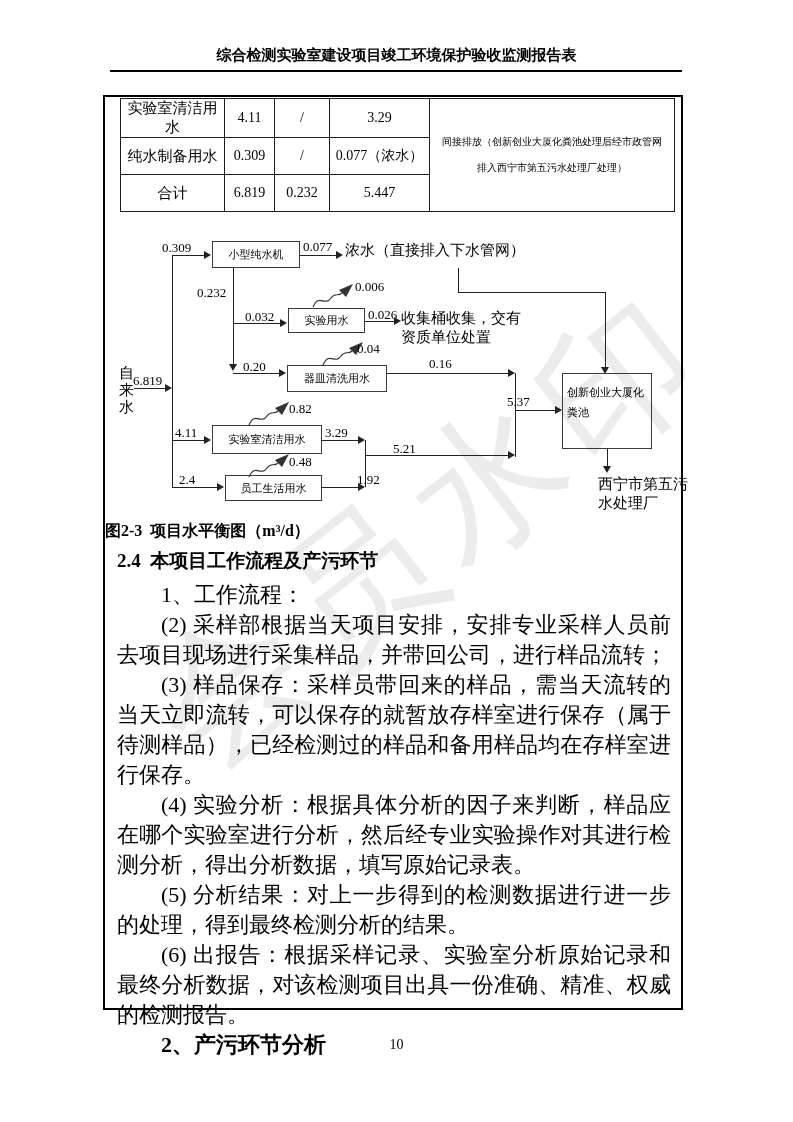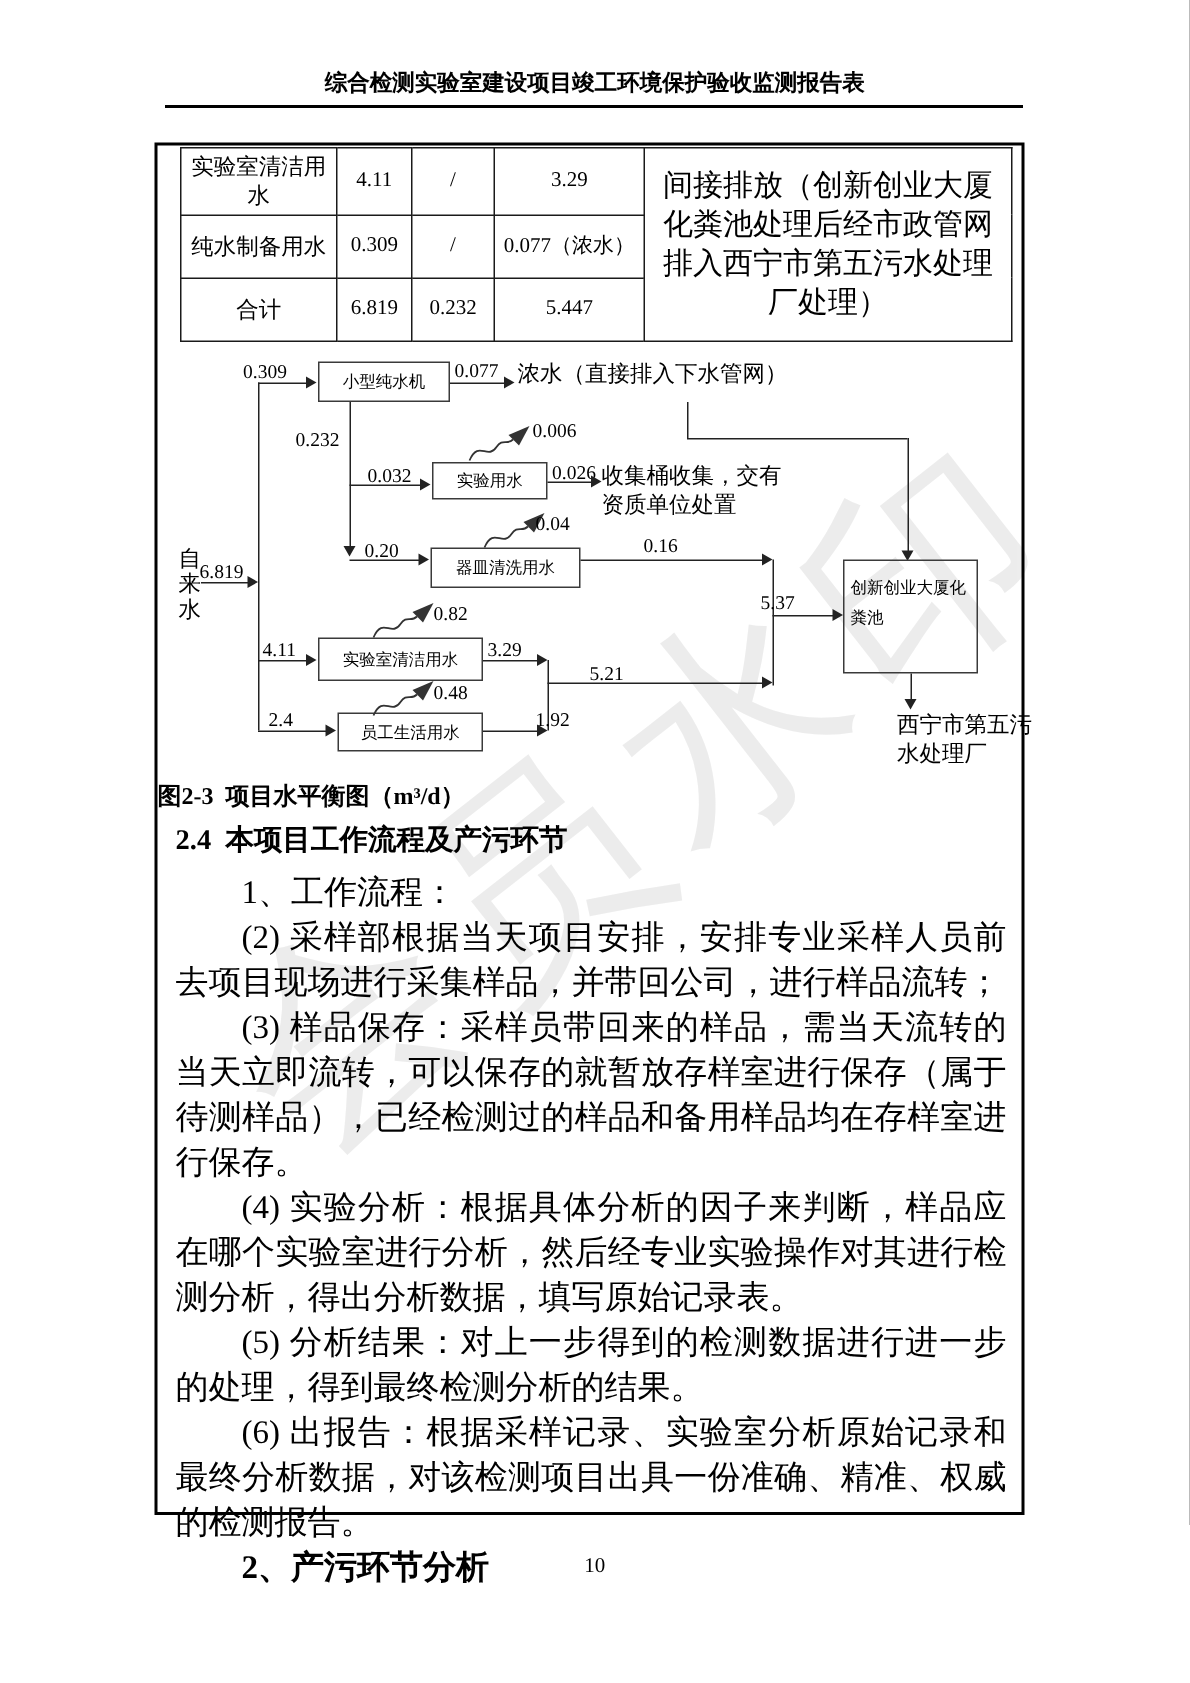--- a/index.html
+++ b/index.html
@@ -12,21 +12,21 @@
   .hdr{position:absolute;top:46px;left:0;width:100%;text-align:center;font-weight:bold;
         font-size:15px;z-index:2;}
   .hrule{position:absolute;top:70px;left:110px;width:572px;height:2px;background:#000;z-index:2;}
   .frame{position:absolute;left:103px;top:95px;width:580px;height:915px;
         border:2px solid #000;box-sizing:border-box;z-index:1;}
   
   table.wt{position:absolute;left:15px;top:1px;border-collapse:collapse;table-layout:fixed;z-index:2;}
   table.wt td{border:1.5px solid #1a1a1a;text-align:center;vertical-align:middle;
         font-size:15px;padding:0 2px;height:36px;}
   table.wt td.num{font-size:14px;}
-  table.wt td.note{font-size:20px;line-height:26px;padding:12px 8px;}
+  table.wt td.note{font-size:10px;line-height:26px;padding:12px 8px;}
   
   .diag{position:absolute;left:0;top:128px;width:576px;height:294px;z-index:2;}
   .hl{position:absolute;height:1px;background:#222;}
   .vl{position:absolute;width:1px;background:#222;}
   .arr{position:absolute;width:0;height:0;border:4px solid transparent;}
   .arr.r{border-left:7px solid #222;border-right:none;}
   .arr.d{border-top:7px solid #222;border-bottom:none;}
   .dbox{position:absolute;border:1px solid #3a3a3a;display:flex;align-items:center;
         justify-content:center;font-size:11px;text-align:center;box-sizing:border-box;}
   .dlab{position:absolute;font-size:13px;white-space:nowrap;}

